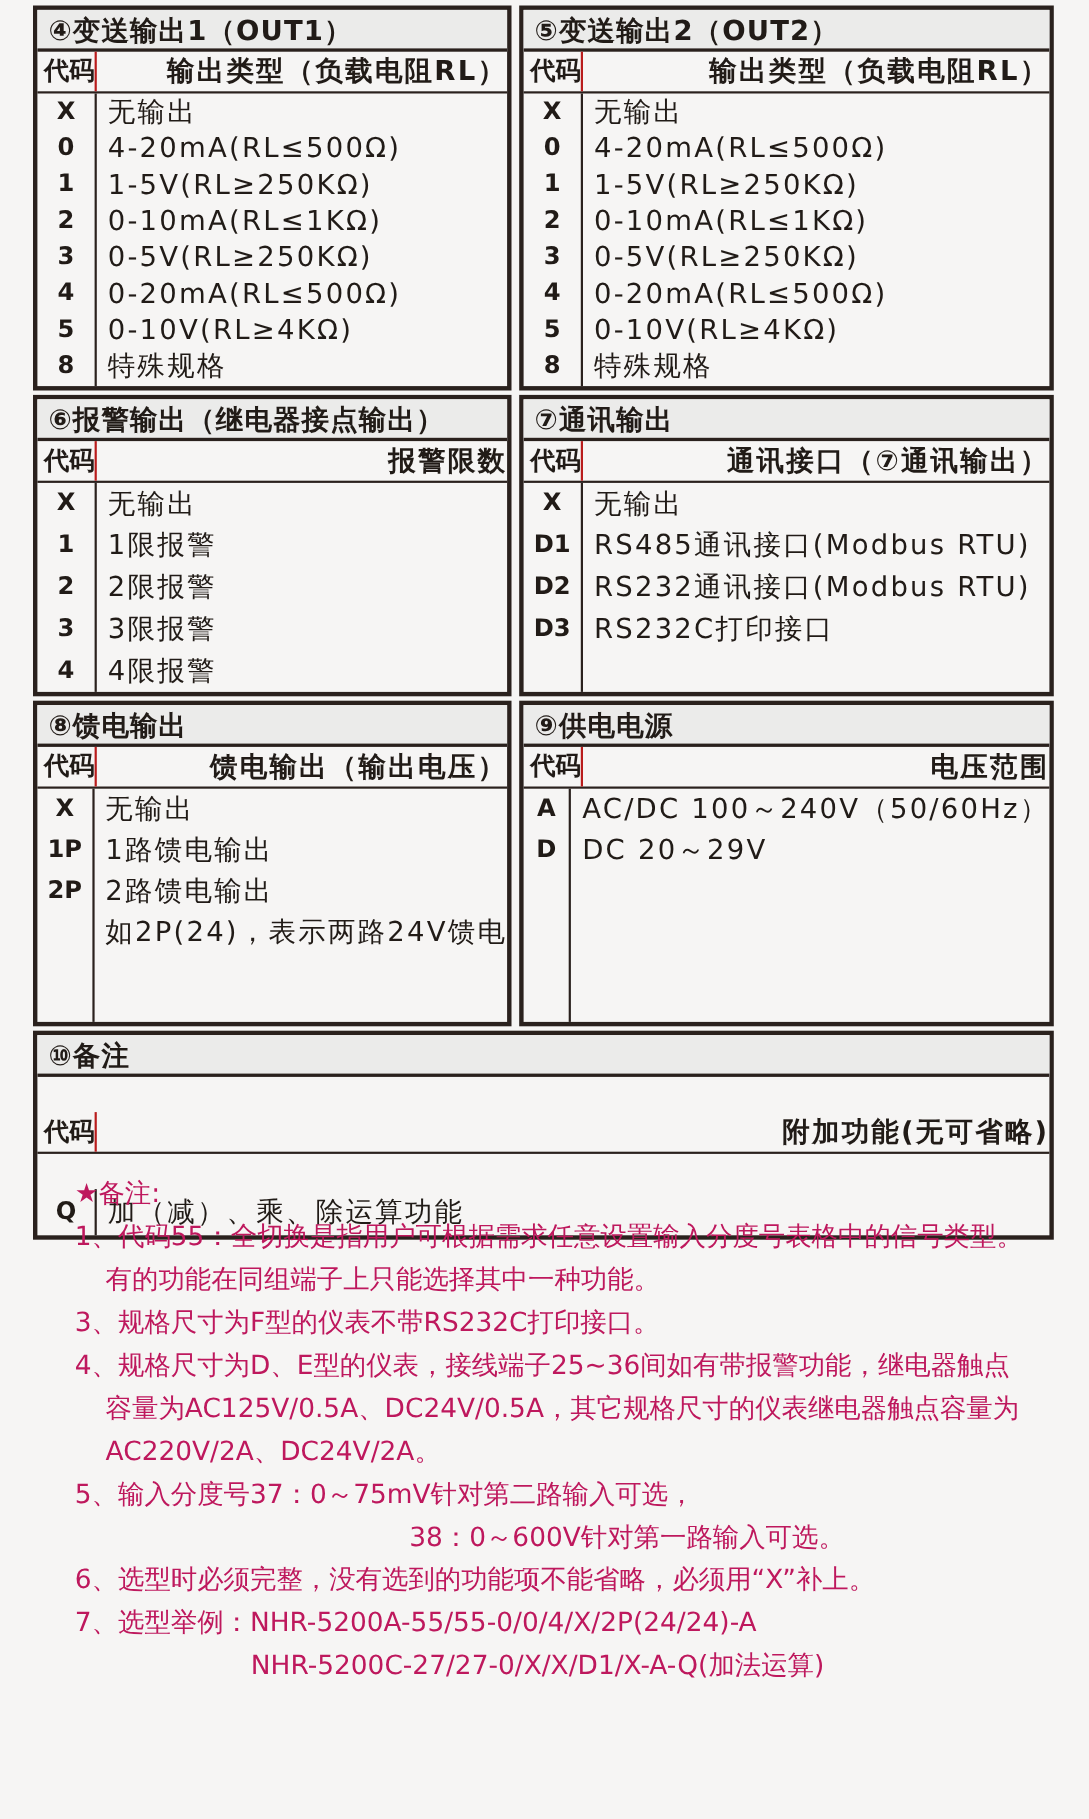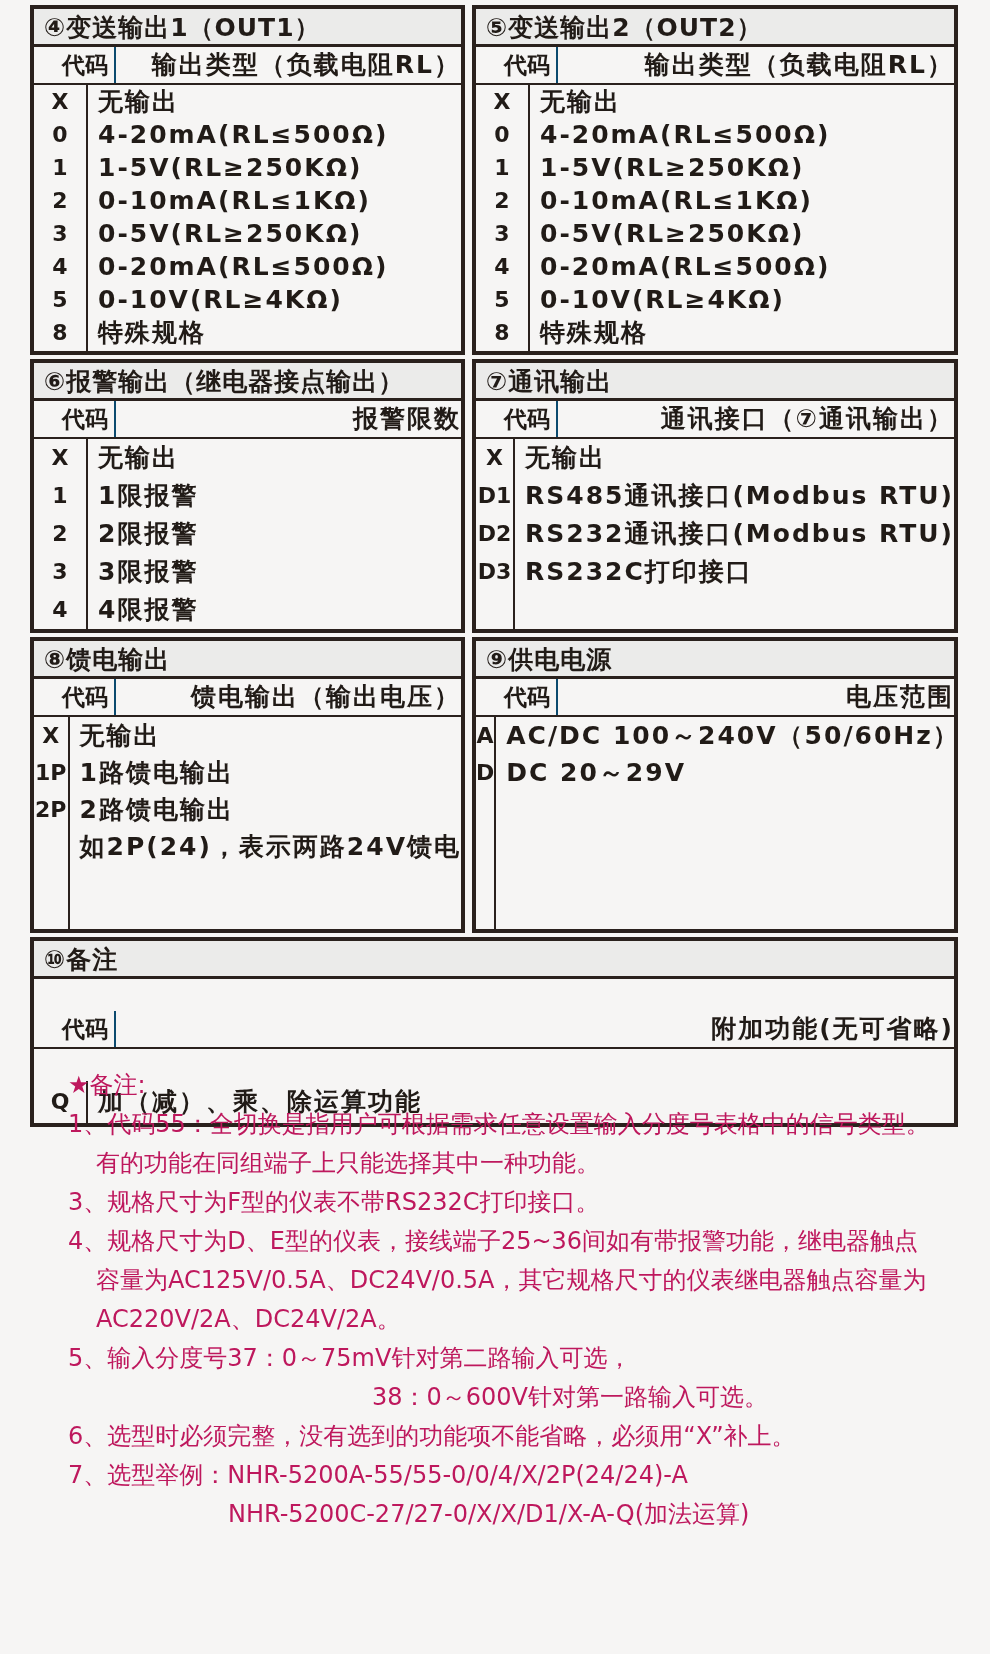--- a/index.html
+++ b/index.html
@@ -17,33 +17,33 @@
   .t-left  { width:435px; }
   .t-right { width:486px; }
   .t-full  { width:928px; margin-bottom:4px;gap:32px; }
   .t-title {
     background:#ebebea; border-bottom:3px solid #2a211d;
     font-weight:bold; font-size:25px; height:38px; line-height:38px;
     padding-left:10px; letter-spacing:1px; white-space:nowrap; overflow:hidden;
   }
   .t-sub { display:flex; border-bottom:2px solid #2a211d; font-weight:bold; }
   .t-codeh {
-    width:54px; border-right:2px solid #0c4a6e; text-align:left;
-    font-size:23px; line-height:36px; height:36px;margin-left:28px;
+    width:54px; border-right:2px solid #b91c1c; text-align:right;
+    font-size:23px; line-height:36px; height:36px;
   }
   .t-desch {
     flex:1; padding-left:10px; font-size:25px; line-height:36px; height:36px;
     letter-spacing:2px; white-space:nowrap; overflow:hidden;text-align:right;
   }
   .t-body { display:flex; flex:1; }
   .t-codes {
     width:54px; border-right:2px solid #2a211d;
     display:flex; flex-direction:column; text-align:center; font-weight:bold;
   }
-  .t-descs { flex:1; display:flex; flex-direction:column; font-weight:bold; }
+  .t-descs { flex:1; display:flex; flex-direction:column; font-weight:normal; }
   .t-line { white-space:nowrap; overflow:hidden; }
   .t-codes .t-line { font-size:22px; }
   .t-descs .t-line { font-size:25px; letter-spacing:2px; padding-left:10px; }
   .s1 .t-line { height:33px; line-height:33px; }
   .s1 .t-body { min-height:266px; }
   .s2 .t-line { height:38px; line-height:38px; }
   .s2 .t-body { min-height:190px; }
   .s3 .t-line { height:37px; line-height:37px; }
   .s3 .t-body { min-height:212px; }
   .s4 .t-line { height:42px; line-height:42px; }

